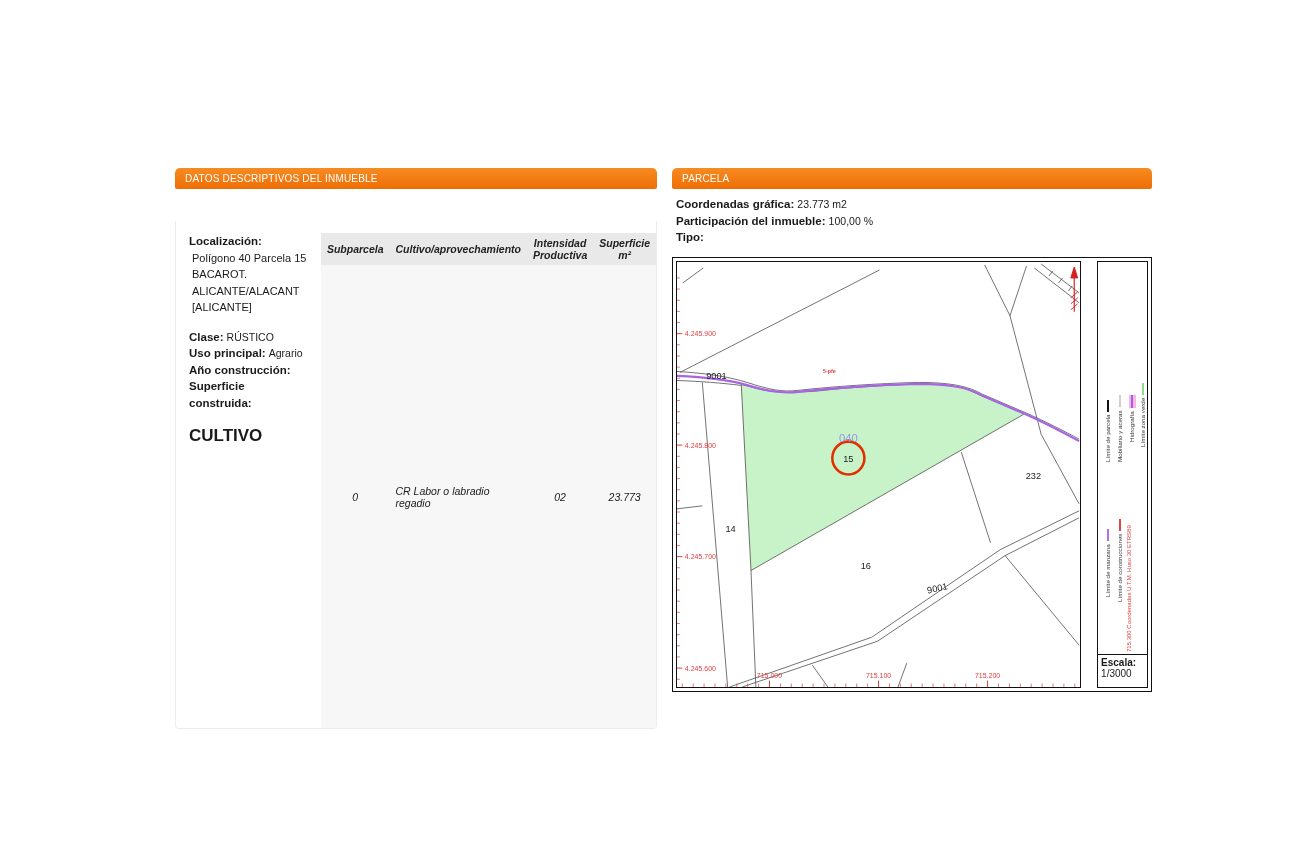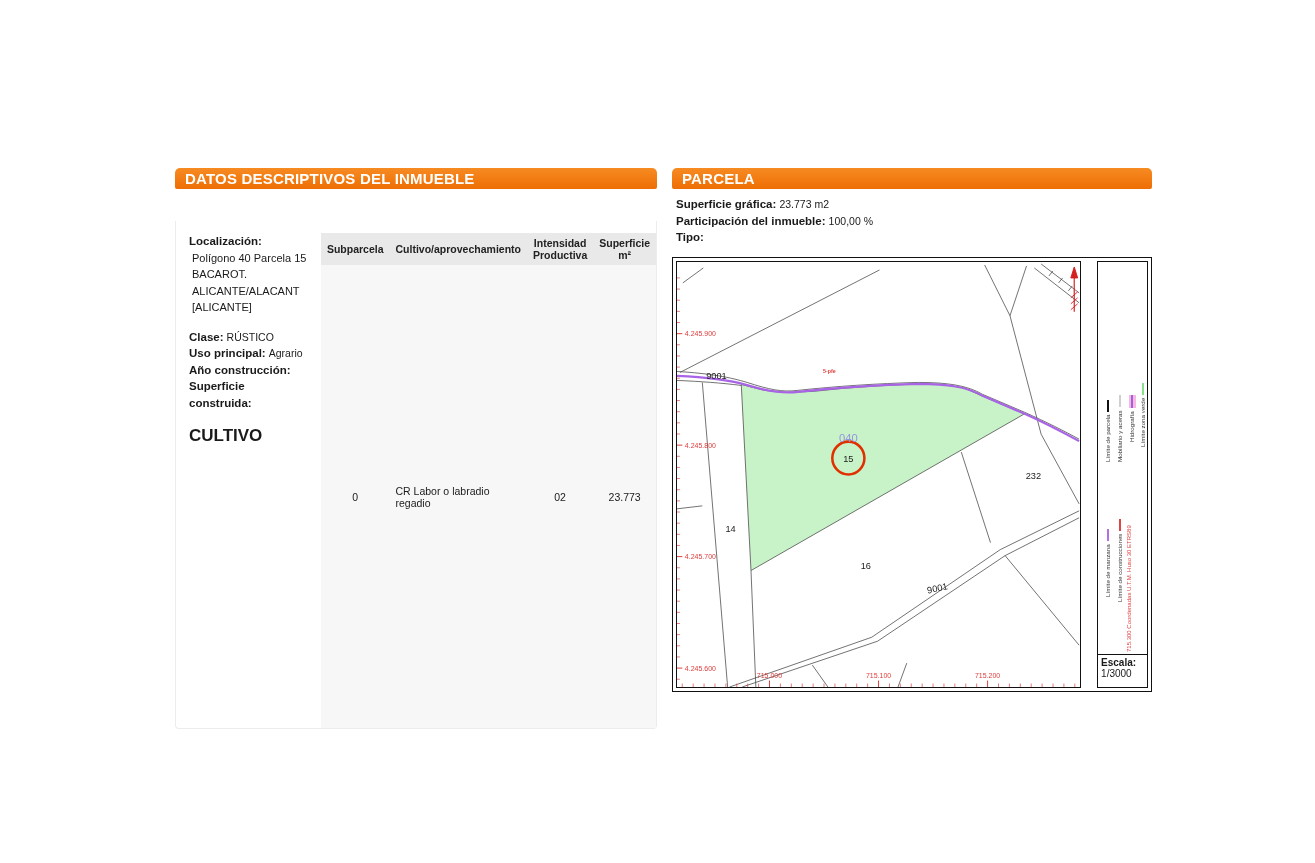--- a/index.html
+++ b/index.html
@@ -2,32 +2,32 @@
 <html><head>
 <meta charset="utf-8">
 <style>
   * { box-sizing: border-box; margin: 0; padding: 0; }
   html,body { background:#fff; }
   body { width:1315px; height:863px; position:relative; font-family:"Liberation Sans", sans-serif; color:#1a1a1a; }
 
   .panel { position:absolute; top:168px; }
   .panel-banner { height:21px; background:linear-gradient(#f68b22,#ee6e04); border-radius:5px 5px 2px 2px;
                   display:flex; align-items:center; padding:0 10px; }
-  .panel-banner span { color:#fff; font-weight:bold; font-size:15px; letter-spacing:.2px; }
+  .panel-banner span { color:#fff; font-weight:normal; font-size:10px; letter-spacing:.2px; }
 
   
   #left-panel { left:175px; width:482px; }
   #left-body { border:1px solid #ececec; border-top:none; border-radius:0 0 4px 4px; height:508px;
                padding:12px 0 0 0; display:flex; background:#fff;margin-top:32px; }
   .tpad { padding:0 13px; }
   .info-line { font-size:11px; line-height:16.5px; }
   .info-line b { font-size:11.5px; }
   .gap8 { height:13px; }
   #cultivo-title { font-weight:bold; font-size:17px; margin:2px 0 4px 0; }
-  table.cultivo { width:100%; border-collapse:collapse; font-size:10.5px; }
+  table.cultivo { width:100%; border-collapse:collapse; font-size:10.5px;font-style:italic; }
   table.cultivo th { background:#e9e9e9; font-weight:bold; padding:4px 6px; color:#222; }
   table.cultivo td { background:#f7f7f7; padding:4px 6px; }
   .col-sub { width:72px; text-align:center; }
   .col-cult { text-align:left; }
   .col-int { width:130px; text-align:center; }
   .col-sup { width:92px; text-align:center; }
   #stripes { flex:1; background:repeating-linear-gradient(to bottom, #ffffff 0 3px, #f6f6f6 3px 6px); margin-top:2px; }
 
   
   #right-panel { left:672px; width:480px; }
@@ -97,21 +97,21 @@
     </table>
     <div id="stripes"></div>
   </div>
 </div>
 
 <div class="panel" id="right-panel">
   <div class="panel-banner">
     <span>PARCELA</span>
   </div>
   <div id="right-info">
-    <div class="info-line"><b>Superficie gráfica:</b> <span class="val">23.773 m2</span></div>
+    <div class="info-line"><b>Coordenadas gráfica:</b> <span class="val">23.773 m2</span></div>
     <div class="info-line"><b>Participación del inmueble:</b> <span class="val">100,00 %</span></div>
     <div class="info-line"><b>Tipo:</b> <span class="val"></span></div>
   </div>
 
   <div id="map-frame">
     <div id="map-canvas">
       <svg id="map-svg" viewBox="0 0 414 427" preserveAspectRatio="none">
 
         <polygon points="66,123 90,129 113,131 140,130 170,127 205,124.5 240,122.8 270,122.8 295,126.5 313,134.5 357,152.5 76,310" fill="#c8f3c8" stroke="#4d4d4d" stroke-width="0.8"></polygon>
 

